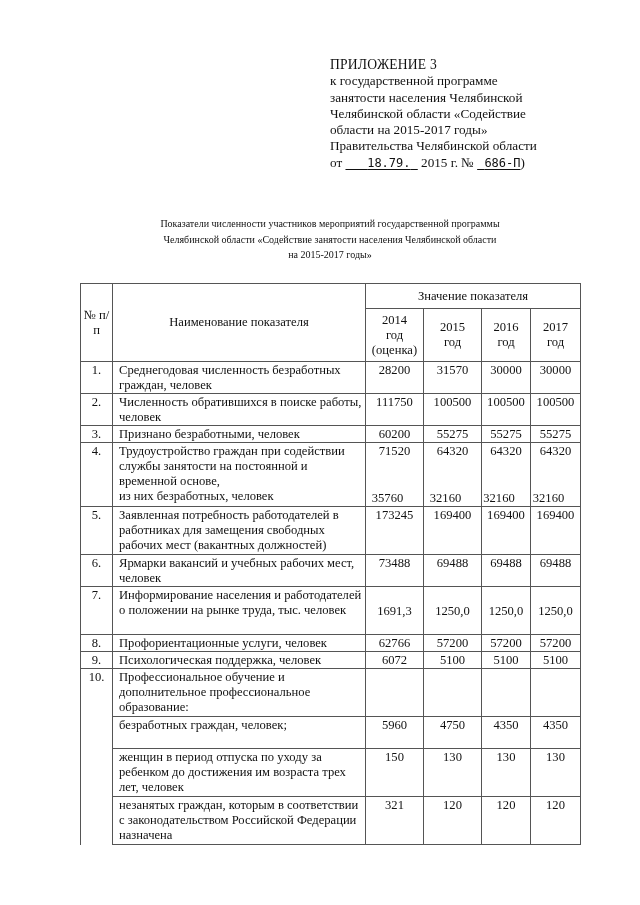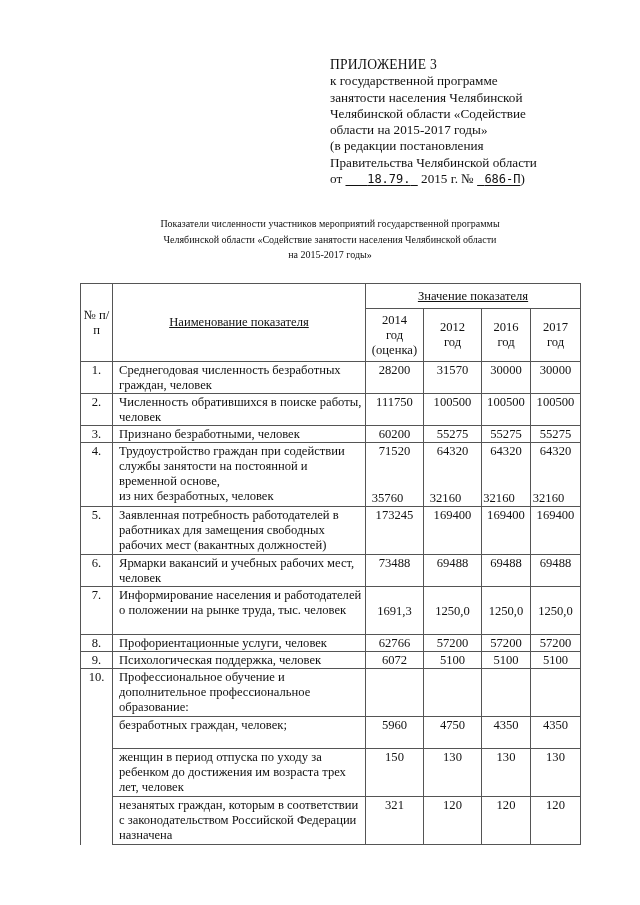--- a/index.html
+++ b/index.html
@@ -19,33 +19,32 @@
   th { vertical-align:middle; text-align:center; }
   col.c-num { width:32px; } col.c-name { width:253px; }
   col.c-2014 { width:58px; } col.c-2015 { width:58px; }
   col.c-2016 { width:49px; } col.c-2017 { width:50px; }
   .num { text-align:center; padding-top:1px; }
   .name { padding:1px 0 0 6px; }
   .val { text-align:center; padding-top:1px; }
   .val.mid { vertical-align:middle; }
   .val.split { position:relative; }
   .val .bottom { position:absolute; bottom:0; left:0; right:14px; }
-  .hdr-top th { height:24px;text-decoration:underline; }
+  .hdr-top th { height:24px; }
   .noborder-bottom { border-bottom:none; }
 </style>
 </head>
 <body>
 
 <div class="appendix">
   <div class="title">ПРИЛОЖЕНИЕ 3</div>
   <div>к государственной программе</div>
   <div>занятости населения Челябинской</div>
   <div>Челябинской области «Содействие</div>
   <div>области на 2015-2017 годы»</div>
-  <div>(в редакции постановления</div>
   <div>Правительства Челябинской области</div>
   <div class="sign-line">
     <span>от</span>
     <span class="hand">&nbsp;&nbsp;&nbsp;<span>18.79.</span>&nbsp;</span>
     <span>2015 г. №</span>
     <span class="hand">&nbsp;<span>686-П</span></span><span>)</span>
   </div>
 </div>
 
 <div class="heading">
@@ -69,21 +68,21 @@
       <th rowspan="2">Наименование показателя</th>
       <th colspan="4">Значение показателя</th>
     </tr>
     <tr style="height:53px;">
       <th>
         <div>2014</div>
         <div>год</div>
         <div>(оценка)</div>
       </th>
       <th>
-        <div>2012</div>
+        <div>2015</div>
         <div>год</div>
       </th>
       <th>
         <div>2016</div>
         <div>год</div>
       </th>
       <th>
         <div>2017</div>
         <div>год</div>
       </th>

